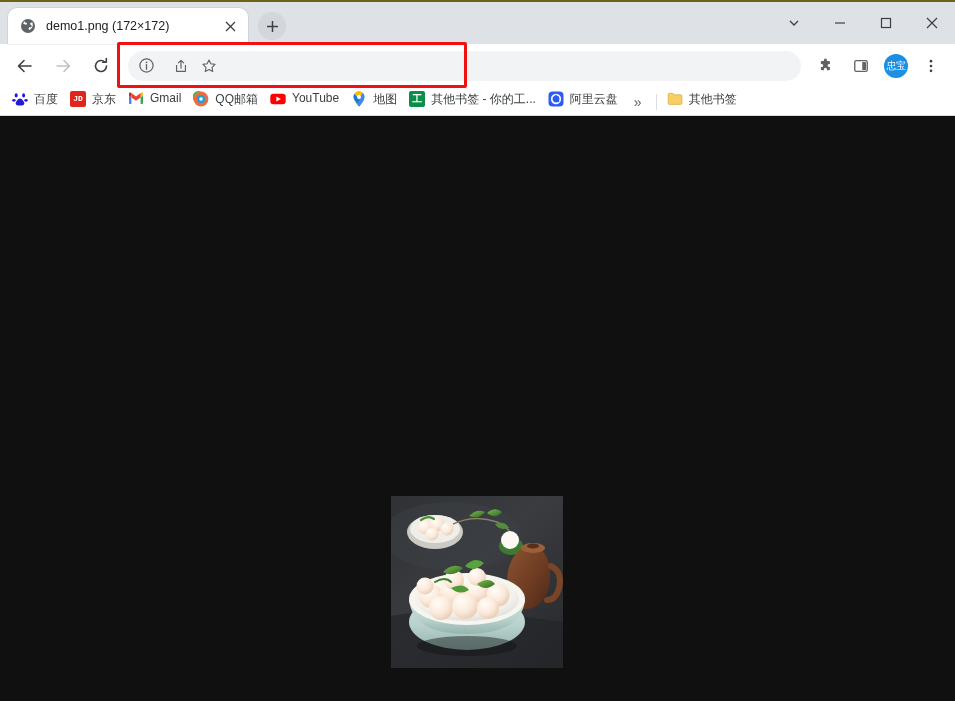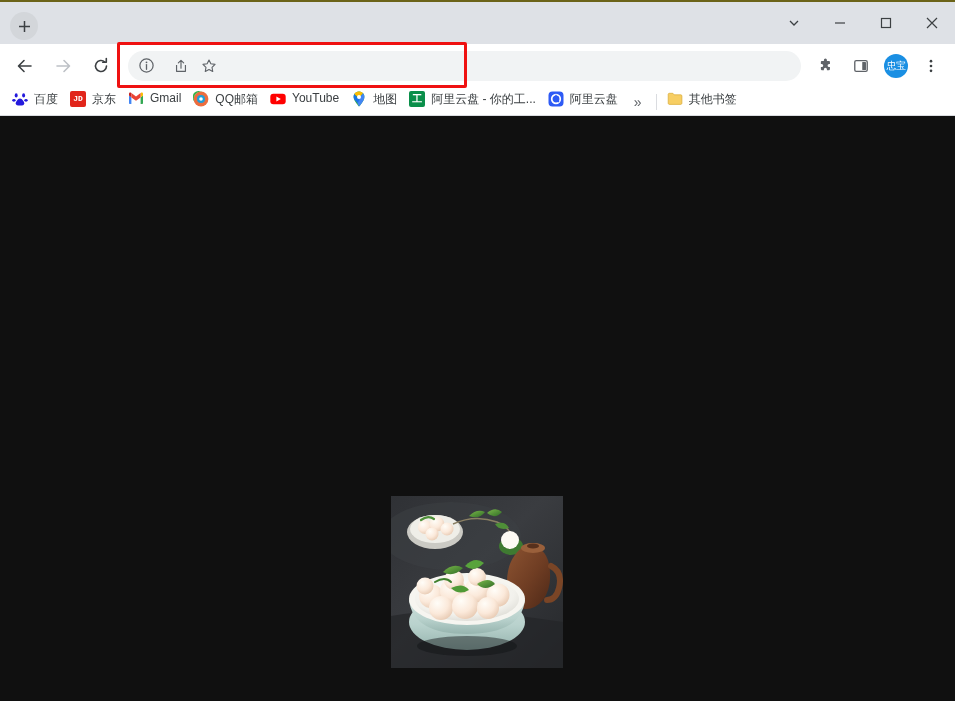--- a/index.html
+++ b/index.html
@@ -210,20 +210,35 @@
   .sq { width: 16px; height: 16px; display: flex; align-items: center;
         justify-content: center; color: #fff; font-weight: bold; font-size: 8px; }
 </style>
 </head>
 <body>
 
 <div id="app">
 
   <div class="tabstrip">
 
+    <div class="tab">
+      <span class="tab-favicon">
+        <svg width="16" height="16" viewBox="0 0 16 16">
+          <circle cx="8" cy="8" r="7" fill="#5f6368"></circle>
+          <path d="M3 5.6c1.4.3 2.1 1.2 3 1.1.9-.1 1.2-1 .7-1.6-.5-.6-1.6-.3-2-1.1-.2-.4 0-.9.4-1.2A6.9 6.9 0 0 0 3 5.6z" fill="#fff"></path>
+          <path d="M12.4 4.2c-.8.5-1.9.4-2.2 1.2-.3.8.6 1.3 1.2 1.8.6.5.4 1.5-.3 1.9-.8.4-1.9.1-2.4.9-.4.7.1 1.6.8 2.1A7 7 0 0 0 12.4 4.2z" fill="#fff"></path>
+        </svg>
+      </span>
+      <span class="tab-title">demo1.png (172×172)</span>
+      <span class="tab-close">
+        <svg width="11" height="11" viewBox="0 0 11 11">
+          <path d="M1 1l9 9M10 1l-9 9" stroke="#3c4043" stroke-width="1.3" fill="none"></path>
+        </svg>
+      </span>
+    </div>
 
     <div class="newtab">
       <svg width="13" height="13" viewBox="0 0 13 13">
         <path d="M6.5 1v11M1 6.5h11" stroke="#3c4043" stroke-width="1.5" fill="none"></path>
       </svg>
     </div>
 
     <div class="wincontrols">
       <div class="wc-btn">
         <svg width="12" height="12" viewBox="0 0 12 12">
@@ -378,21 +393,21 @@
           <circle cx="7" cy="5.9" r="2" fill="#fff"></circle>
         </svg>
       </span>
       <span class="bm-label">地图</span>
     </div>
 
     <div class="bm">
       <span class="bm-ico" style="background:#0a8f4a;">
         <span class="sq" style="background:#0a8f4a;font-size:10px;">工</span>
       </span>
-      <span class="bm-label">阿里云盘 - 你的工...</span>
+      <span class="bm-label">其他书签 - 你的工...</span>
     </div>
 
 
     <div class="bm">
       <span class="bm-ico">
         <svg width="16" height="16" viewBox="0 0 16 16">
           <rect x="0.5" y="0.5" width="15" height="15" rx="4" fill="#2e5bf5"></rect>
           <circle cx="8" cy="8" r="4.3" stroke="#fff" stroke-width="1.7" fill="none"></circle>
           <path d="M8 3.7V8l3 3" stroke="#2e5bf5" stroke-width="1.3" fill="none"></path>
         </svg>

